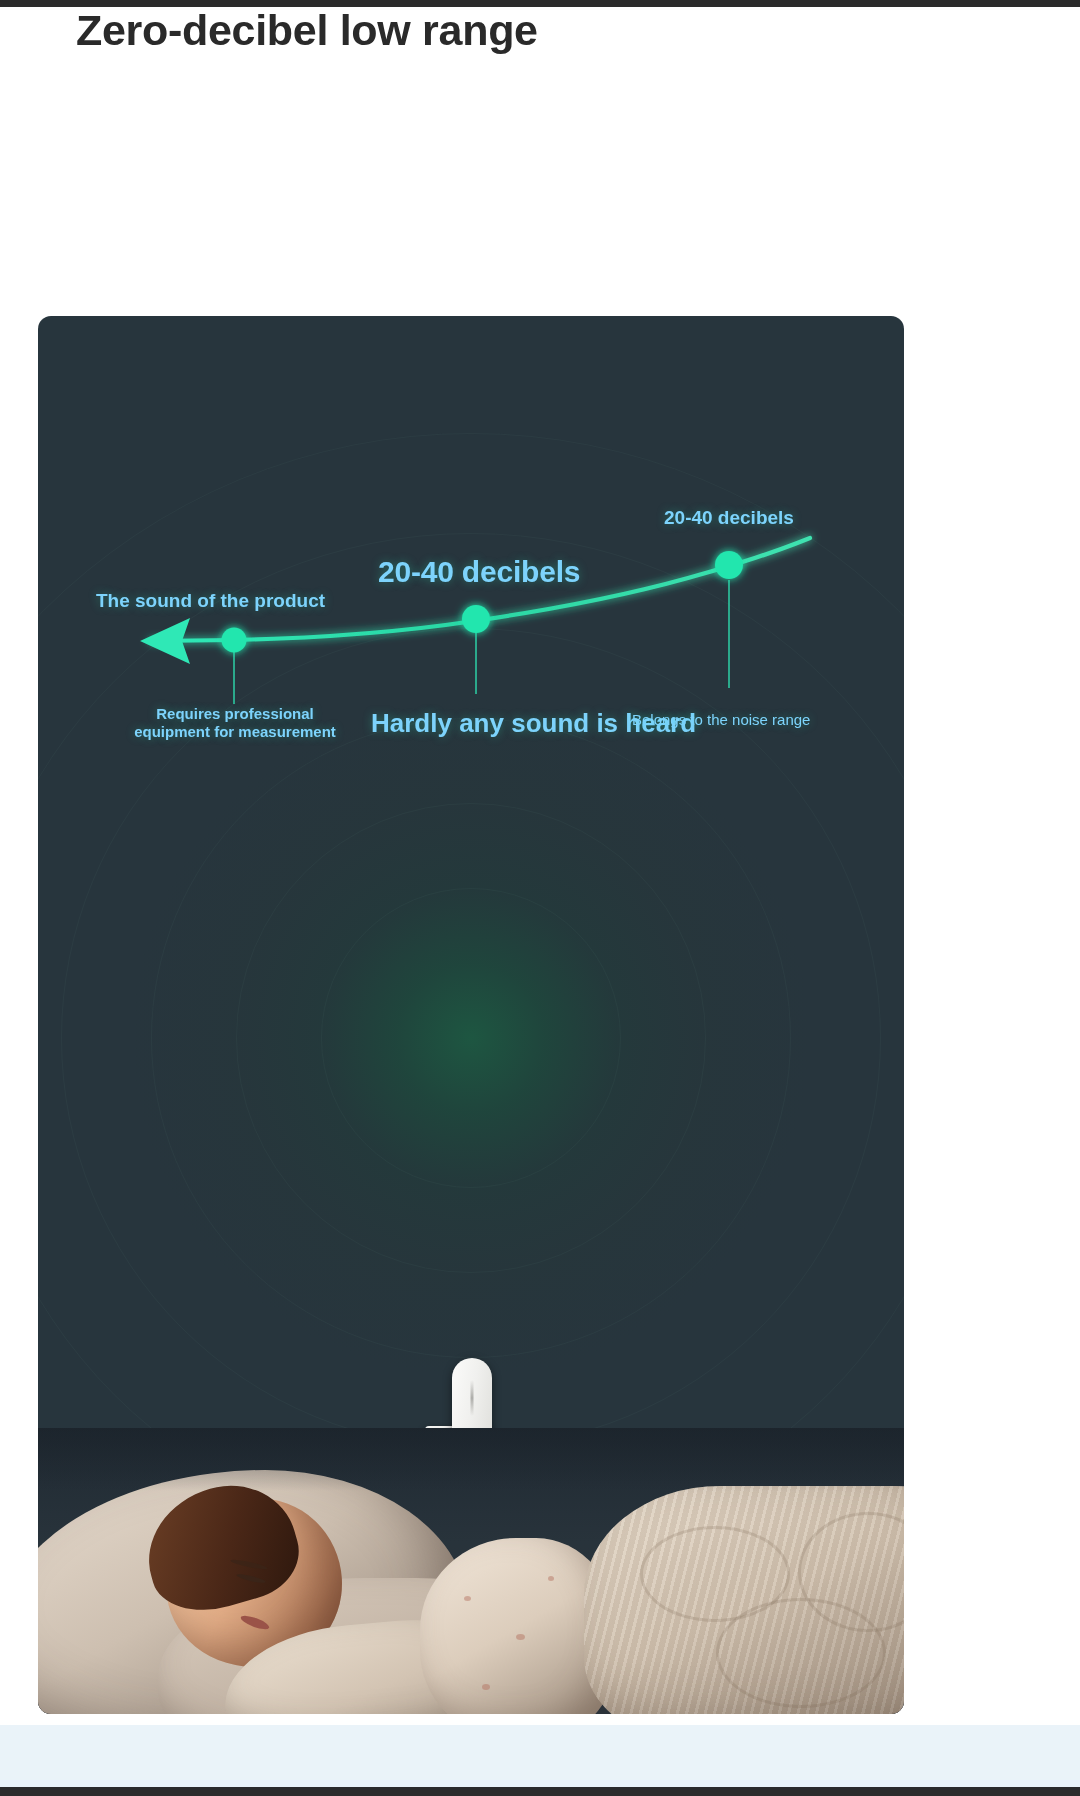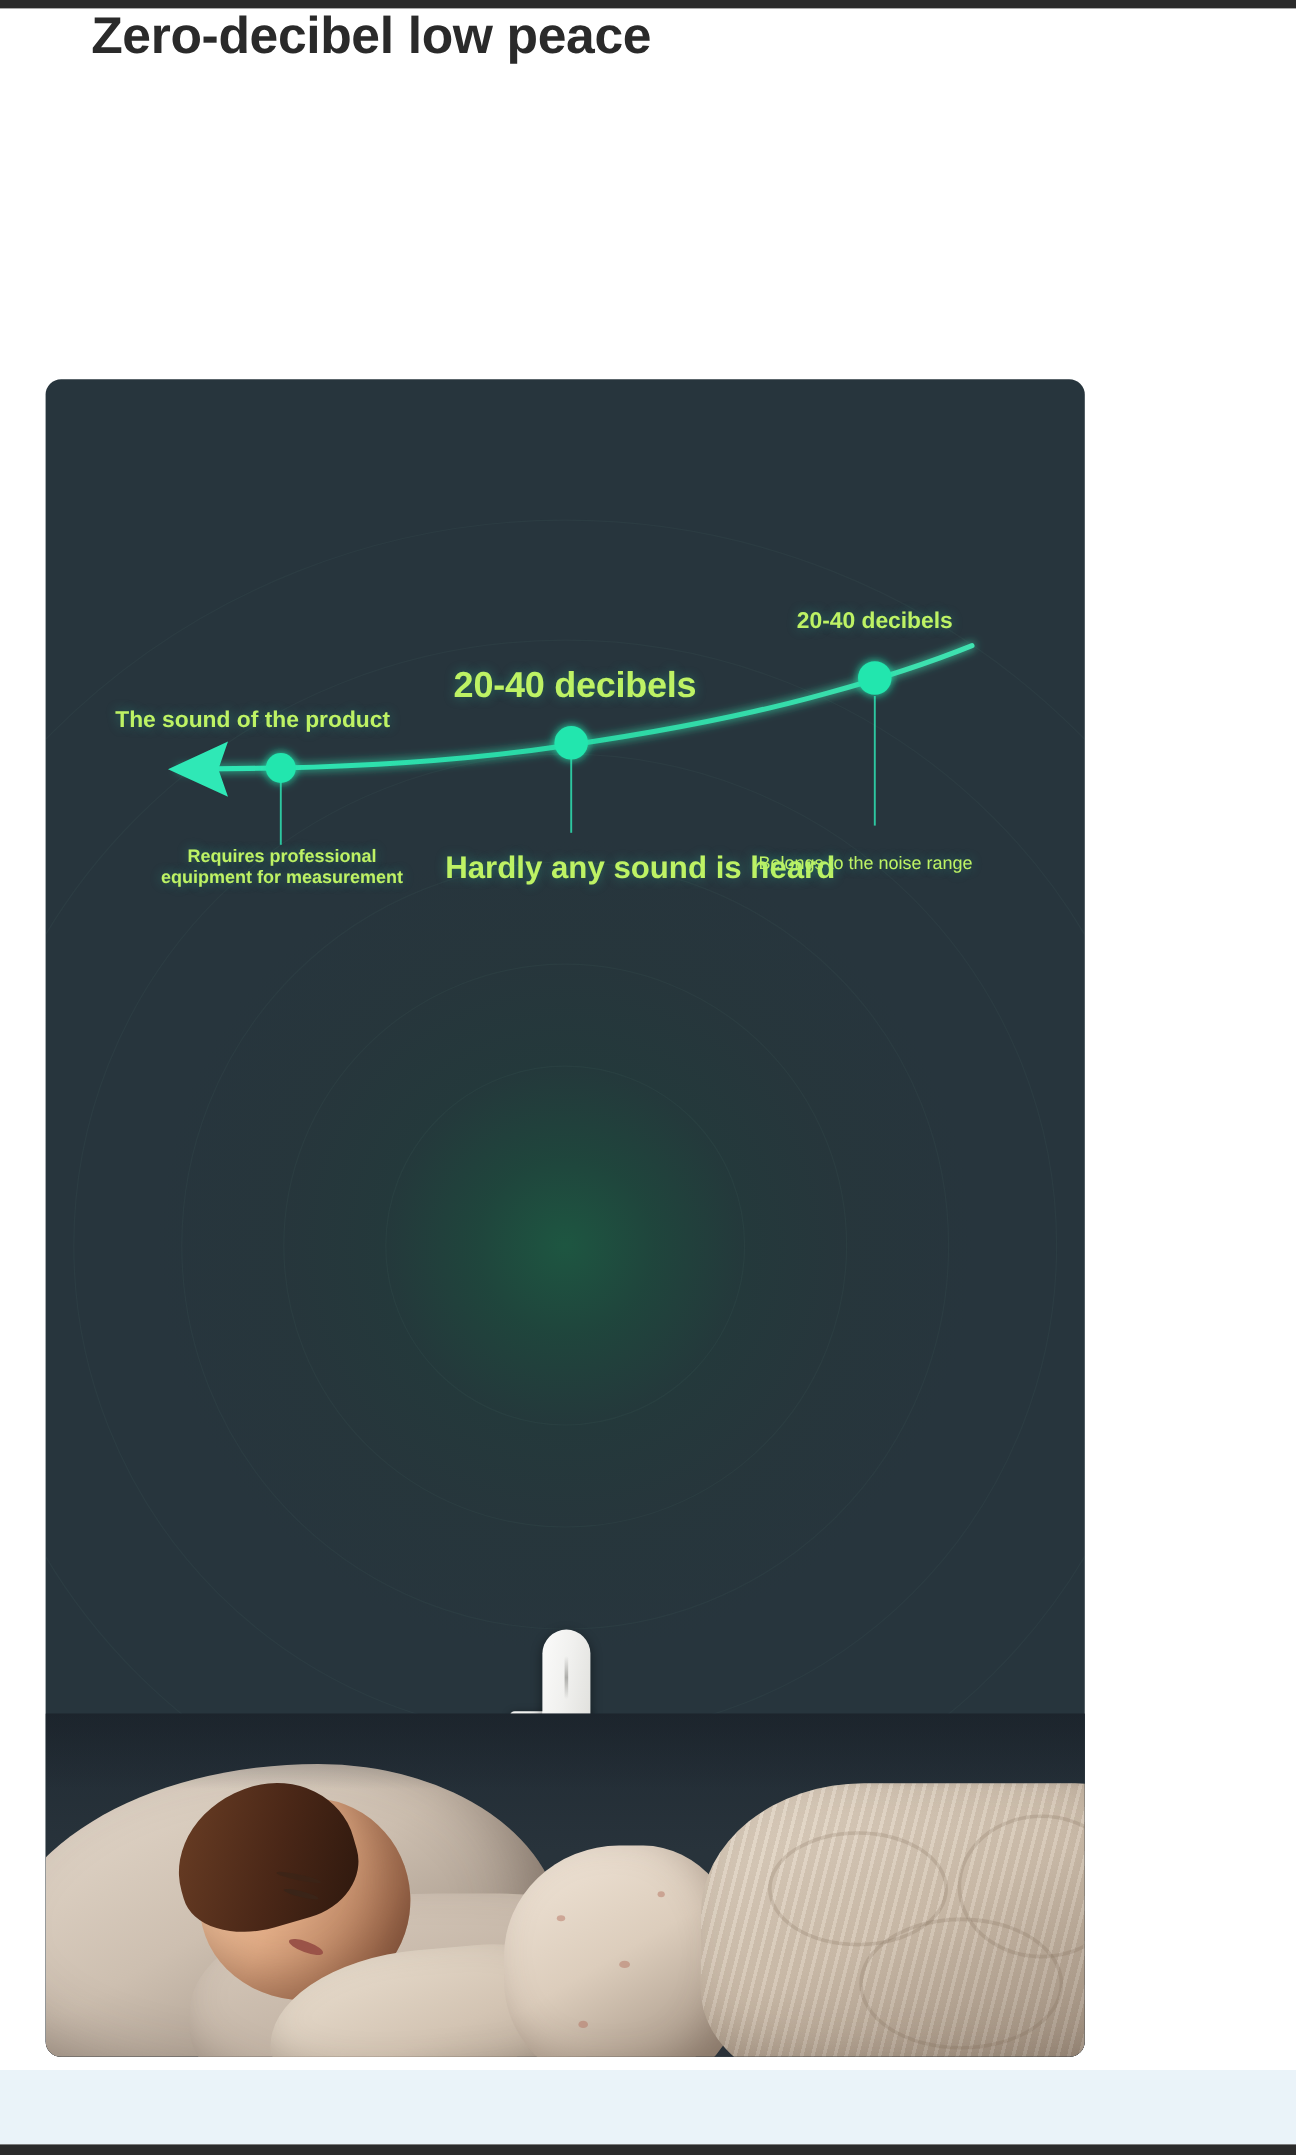--- a/index.html
+++ b/index.html
@@ -99,21 +99,21 @@
   .chart {
     position:absolute;
     left:0; top:0;
     width:866px; height:500px;
     pointer-events:none;
   }
   .chart svg { display:block; }
 
   .lbl {
     position:absolute;
-    color:#bef264;
+    color:#7dd3fc;
     white-space:nowrap;
     text-shadow:0 0 10px rgba(47,232,182,0.35);
   }
   .lbl-top-left {
     left:58px; top:274px;
     font-size:19px; font-weight:700;
   }
   .lbl-top-mid {
     left:340px; top:239px;
     font-size:30px; font-weight:700;
@@ -322,21 +322,21 @@
   }
 </style>
 </head>
 <body>
 
 <div class="page">
 
   <div class="top-bar"></div>
 
   <div class="headline">
-    <span class="ln">Zero-decibel low peace</span>
+    <span class="ln">Zero-decibel low range</span>
   </div>
 
 
   <div class="card">
 
     <div class="glow"></div>
     <div class="ring r1"></div>
     <div class="ring r2"></div>
     <div class="ring r3"></div>
     <div class="ring r4"></div>

